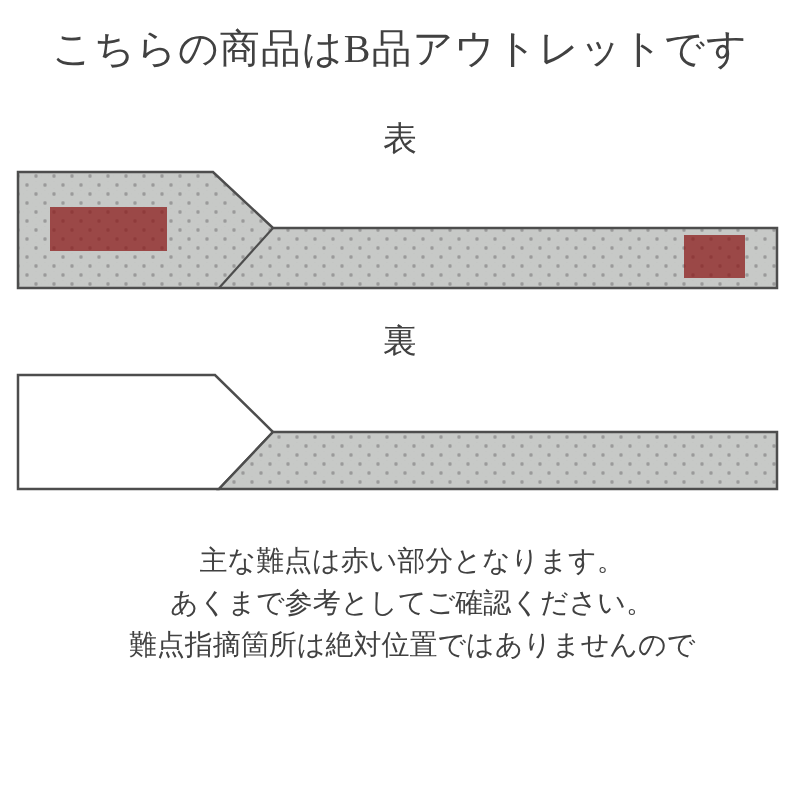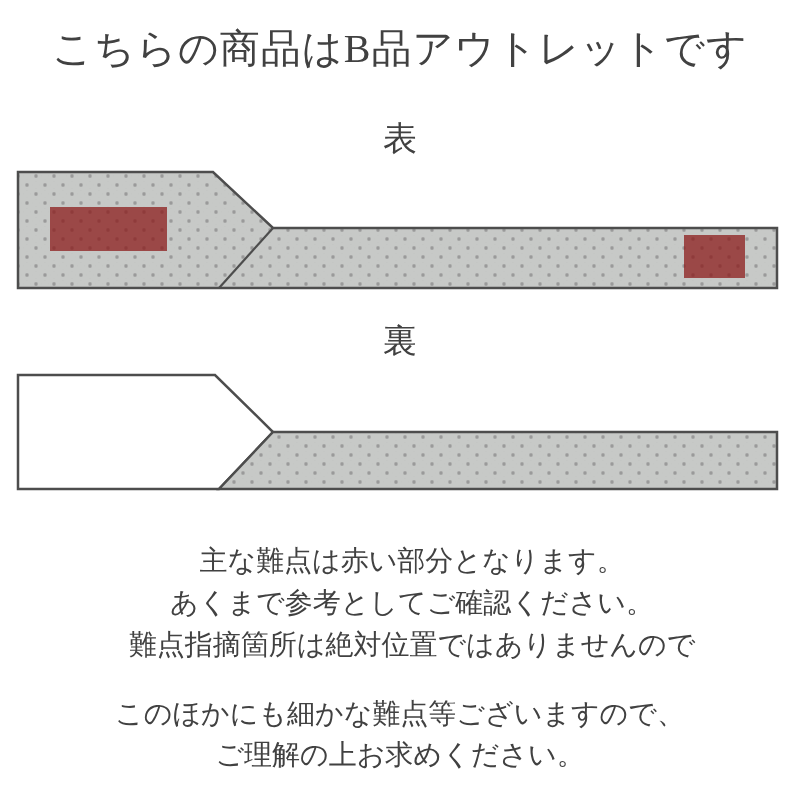--- a/index.html
+++ b/index.html
@@ -89,18 +89,14 @@
       <polygon class="pat-fill tie-outline" points="273,427 777,427 777,484 219,484"></polygon>
     </g>
   </svg>
 
   <div class="note-block note-main">
     <span class="note-line">主な難点は赤い部分となります。</span>
     <span class="note-line">あくまで参考としてご確認ください。</span>
     <span class="note-line">難点指摘箇所は絶対位置ではありませんので</span>
   </div>
 
-  <div class="note-block note-additional">
-    <span class="note-line">このほかにも細かな難点等ございますので、</span>
-    <span class="note-line">ご理解の上お求めください。</span>
-  </div>
 
 </div>
 
 </body></html>

